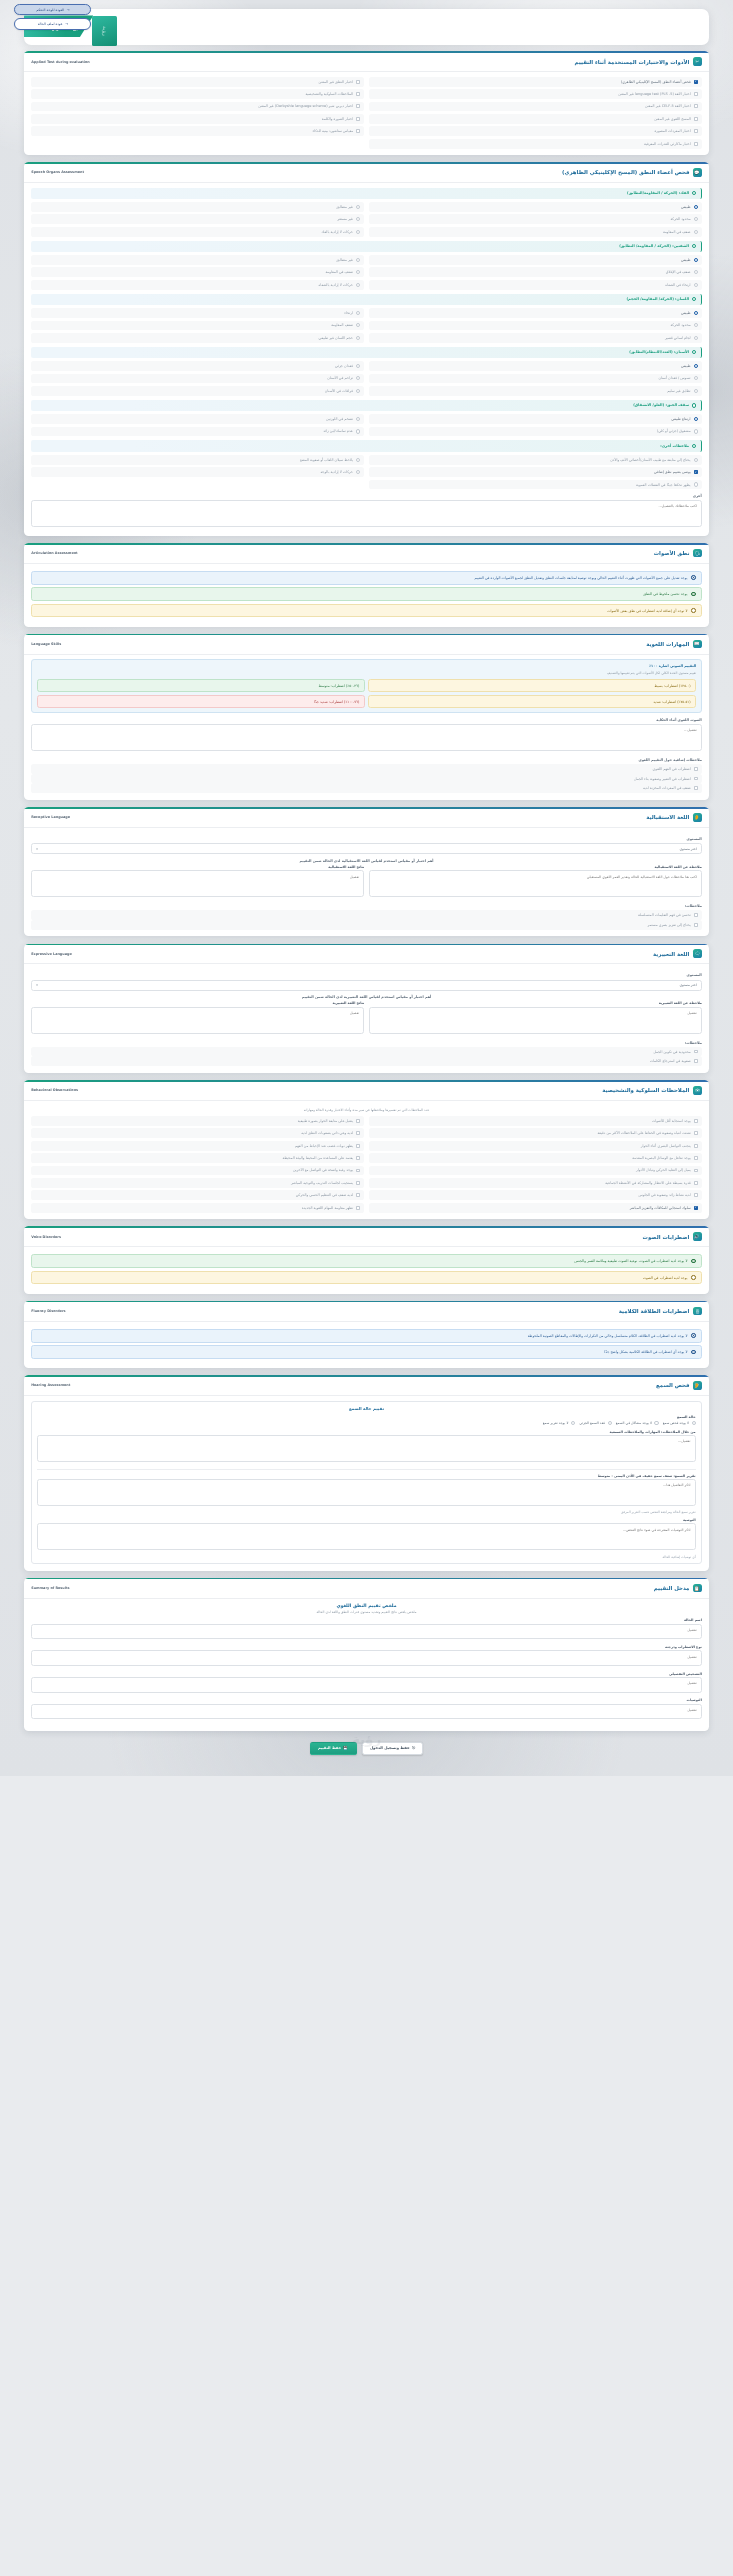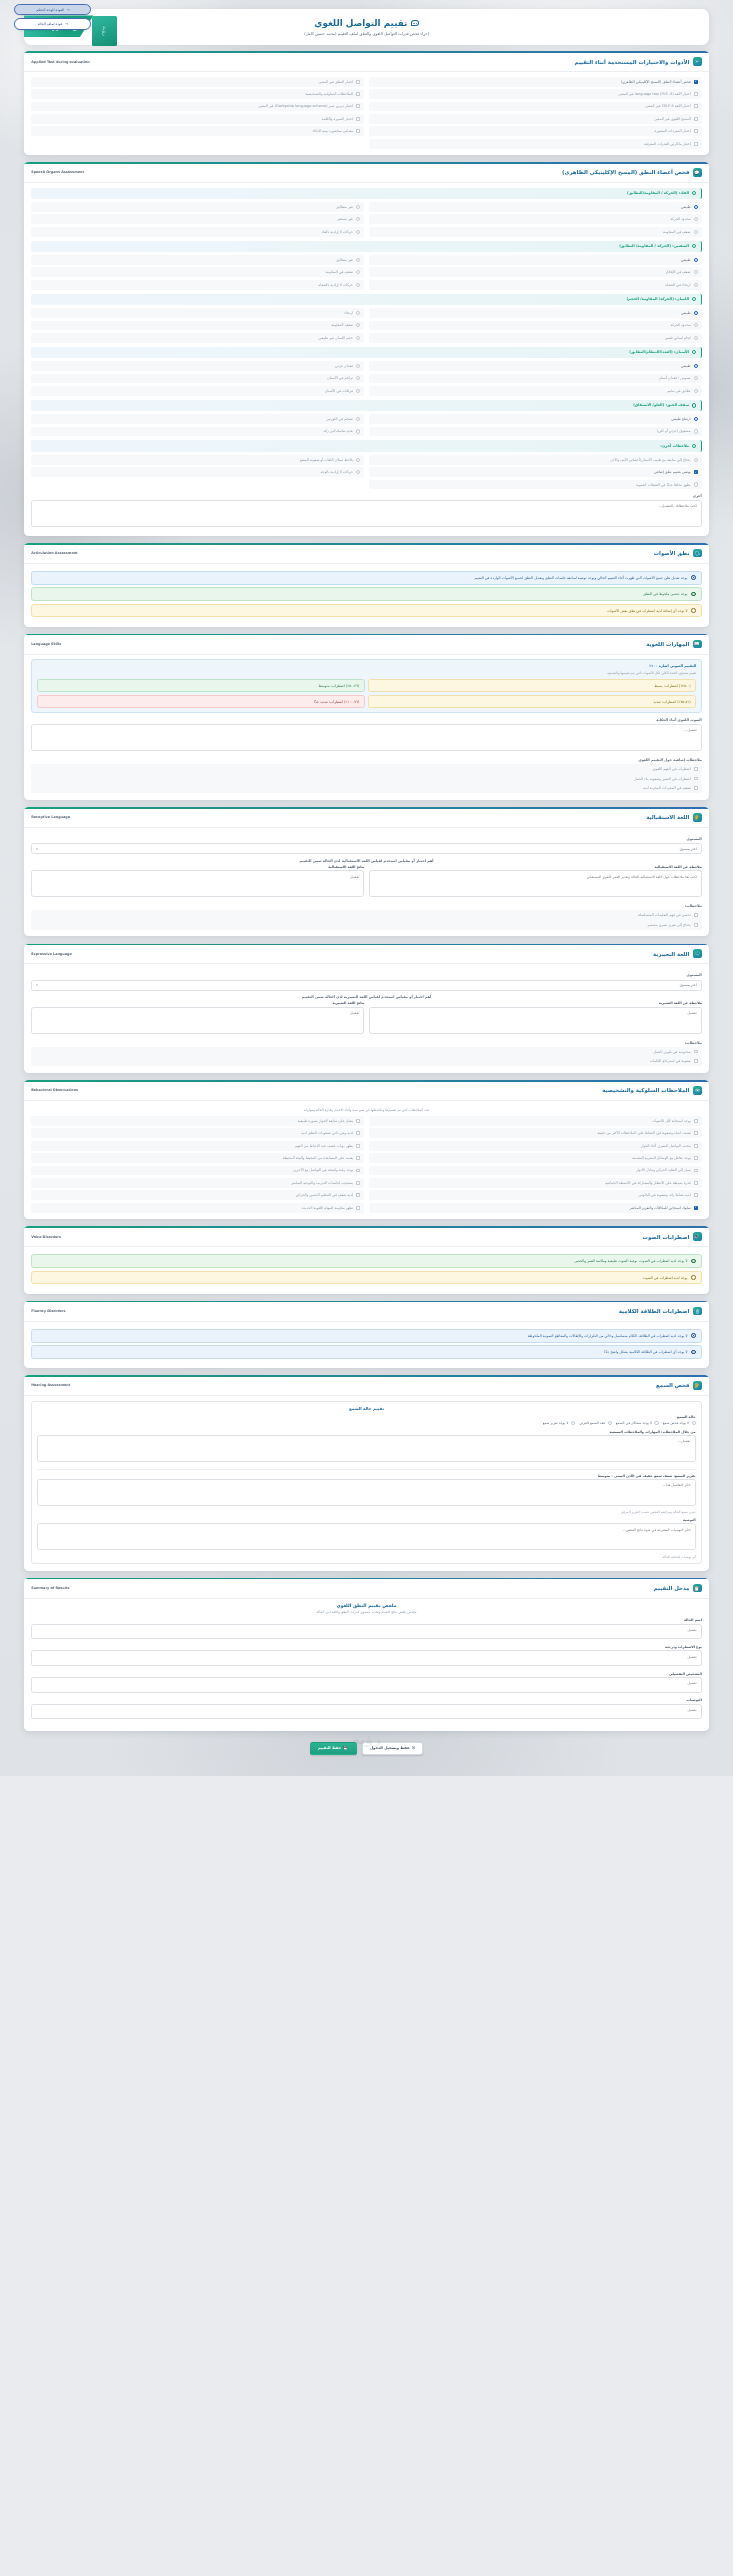--- a/index.html
+++ b/index.html
@@ -212,31 +212,20 @@
 
 <div class="bg-wash"></div>
 <div class="page">
 
   <div class="hdr-wrap">
     <div class="hdr-card">
       <div class="hdr-ribbon left-side">
         <span class="ribbon-cap">تاريخ اليوم</span>
         <span class="ribbon-val">الاثنين، ٢٠ أكتوبر ٢٠٢٥</span>
       </div>
-      <div class="hdr-center">
-        <div class="hdr-title">
-          <span class="bubble">
-              <i></i>
-              <i></i>
-              <i></i>
-            </span>
-          <span>تقييم التواصل اللغوي</span>
-        </div>
-        <div class="hdr-sub">إجراء فحص قدرات التواصل اللغوي والنطق لملف التقييم (محمد حسين كامل)</div>
-      </div>
     </div>
     <div class="hdr-logo">رؤية</div>
     <div class="hdr-btns">
       <div class="hdr-btn">
         <span>→</span>
         <span>العودة للوحة التحكم</span>
       </div>
       <div class="hdr-btn white">
         <span>→</span>
         <span>عودة لملف الحالة</span>

